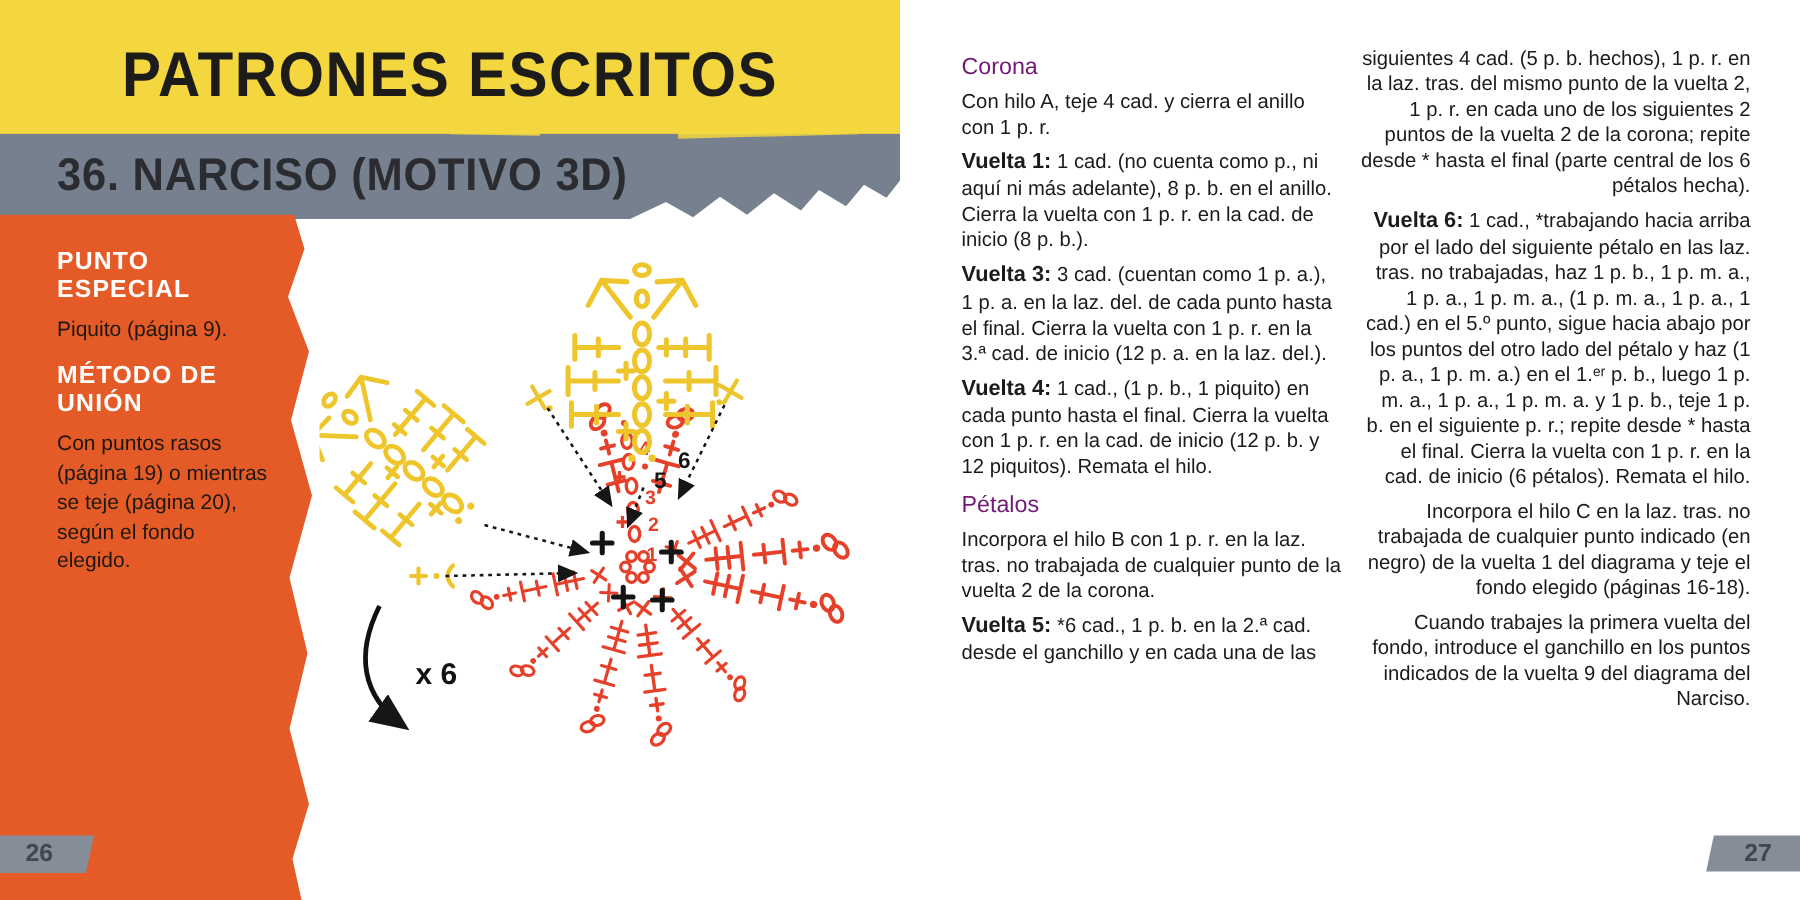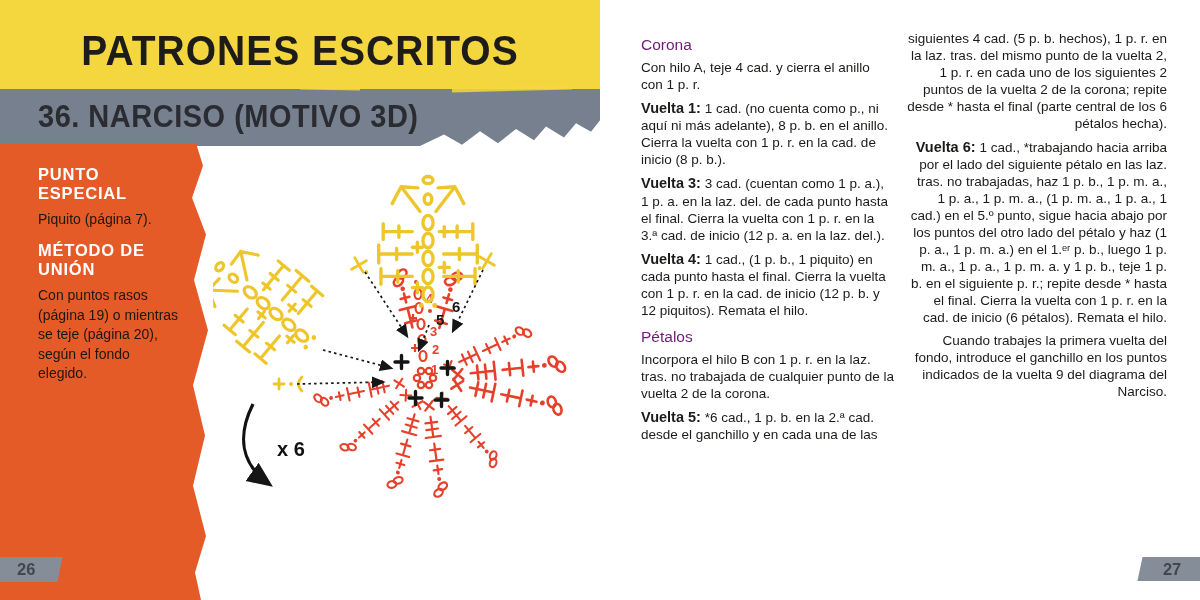--- a/index.html
+++ b/index.html
@@ -60,21 +60,21 @@
 
   <div class="band-gray">
     <div class="title">36. NARCISO (MOTIVO 3D)</div>
   </div>
   <div class="brush-speck" style="left:452px; top:86px; width:120px; height:5px; background:#f4d73e; transform:rotate(-1.5deg);"></div>
   <div class="brush-speck" style="left:300px; top:87px; width:60px; height:3px; background:#f4d73e; transform:rotate(1deg);"></div>
 
   <div class="sidebar">
     <div class="sb-section">
       <div class="sb-heading">PUNTO ESPECIAL</div>
-      <div class="sb-para">Piquito (página 7).</div>
+      <div class="sb-para">Piquito (página 9).</div>
     </div>
     <div class="sb-section">
       <div class="sb-heading">MÉTODO DE UNIÓN</div>
       <div class="sb-para">Con puntos rasos (página 19) o mientras se teje (página 20), según el fondo elegido.</div>
     </div>
   </div>
 
   <div class="badge badge-left">
     <span>26</span>
   </div>
@@ -218,20 +218,21 @@
     <p class="ins-para"><strong>Vuelta 3:</strong> <span>3 cad. (cuentan como 1 p. a.), 1 p. a. en la laz. del. de cada punto hasta el final. Cierra la vuelta con 1 p. r. en la 3.ª cad. de inicio (12 p. a. en la laz. del.).</span></p>
     <p class="ins-para"><strong>Vuelta 4:</strong> <span>1 cad., (1 p. b., 1 piquito) en cada punto hasta el final. Cierra la vuelta con 1 p. r. en la cad. de inicio (12 p. b. y 12 piquitos). Remata el hilo.</span></p>
     <div class="ins-heading">Pétalos</div>
     <p class="ins-para"><span>Incorpora el hilo B con 1 p. r. en la laz. tras. no trabajada de cualquier punto de la vuelta 2 de la corona.</span></p>
     <p class="ins-para"><strong>Vuelta 5:</strong> <span>*6 cad., 1 p. b. en la 2.ª cad. desde el ganchillo y en cada una de las</span></p>
   </div>
 
   <div class="col col-2">
     <p class="ins-para"><span>siguientes 4 cad. (5 p. b. hechos), 1 p. r. en la laz. tras. del mismo punto de la vuelta 2, 1 p. r. en cada uno de los siguientes 2 puntos de la vuelta 2 de la corona; repite desde * hasta el final (parte central de los 6 pétalos hecha).</span></p>
     <p class="ins-para"><strong>Vuelta 6:</strong> <span>1 cad., *trabajando hacia arriba por el lado del siguiente pétalo en las laz. tras. no trabajadas, haz 1 p. b., 1 p. m. a., 1 p. a., 1 p. m. a., (1 p. m. a., 1 p. a., 1 cad.) en el 5.º punto, sigue hacia abajo por los puntos del otro lado del pétalo y haz (1 p. a., 1 p. m. a.) en el 1.ᵉʳ p. b., luego 1 p. m. a., 1 p. a., 1 p. m. a. y 1 p. b., teje 1 p. b. en el siguiente p. r.; repite desde * hasta el final. Cierra la vuelta con 1 p. r. en la cad. de inicio (6 pétalos). Remata el hilo.</span></p>
+    <p class="ins-para"><span>Incorpora el hilo C en la laz. tras. no trabajada de cualquier punto indicado (en negro) de la vuelta 1 del diagrama y teje el fondo elegido (páginas 16-18).</span></p>
     <p class="ins-para"><span>Cuando trabajes la primera vuelta del fondo, introduce el ganchillo en los puntos indicados de la vuelta 9 del diagrama del Narciso.</span></p>
   </div>
 
   <div class="badge badge-right">
     <span>27</span>
   </div>
 
 </div>
 
 </body></html>

